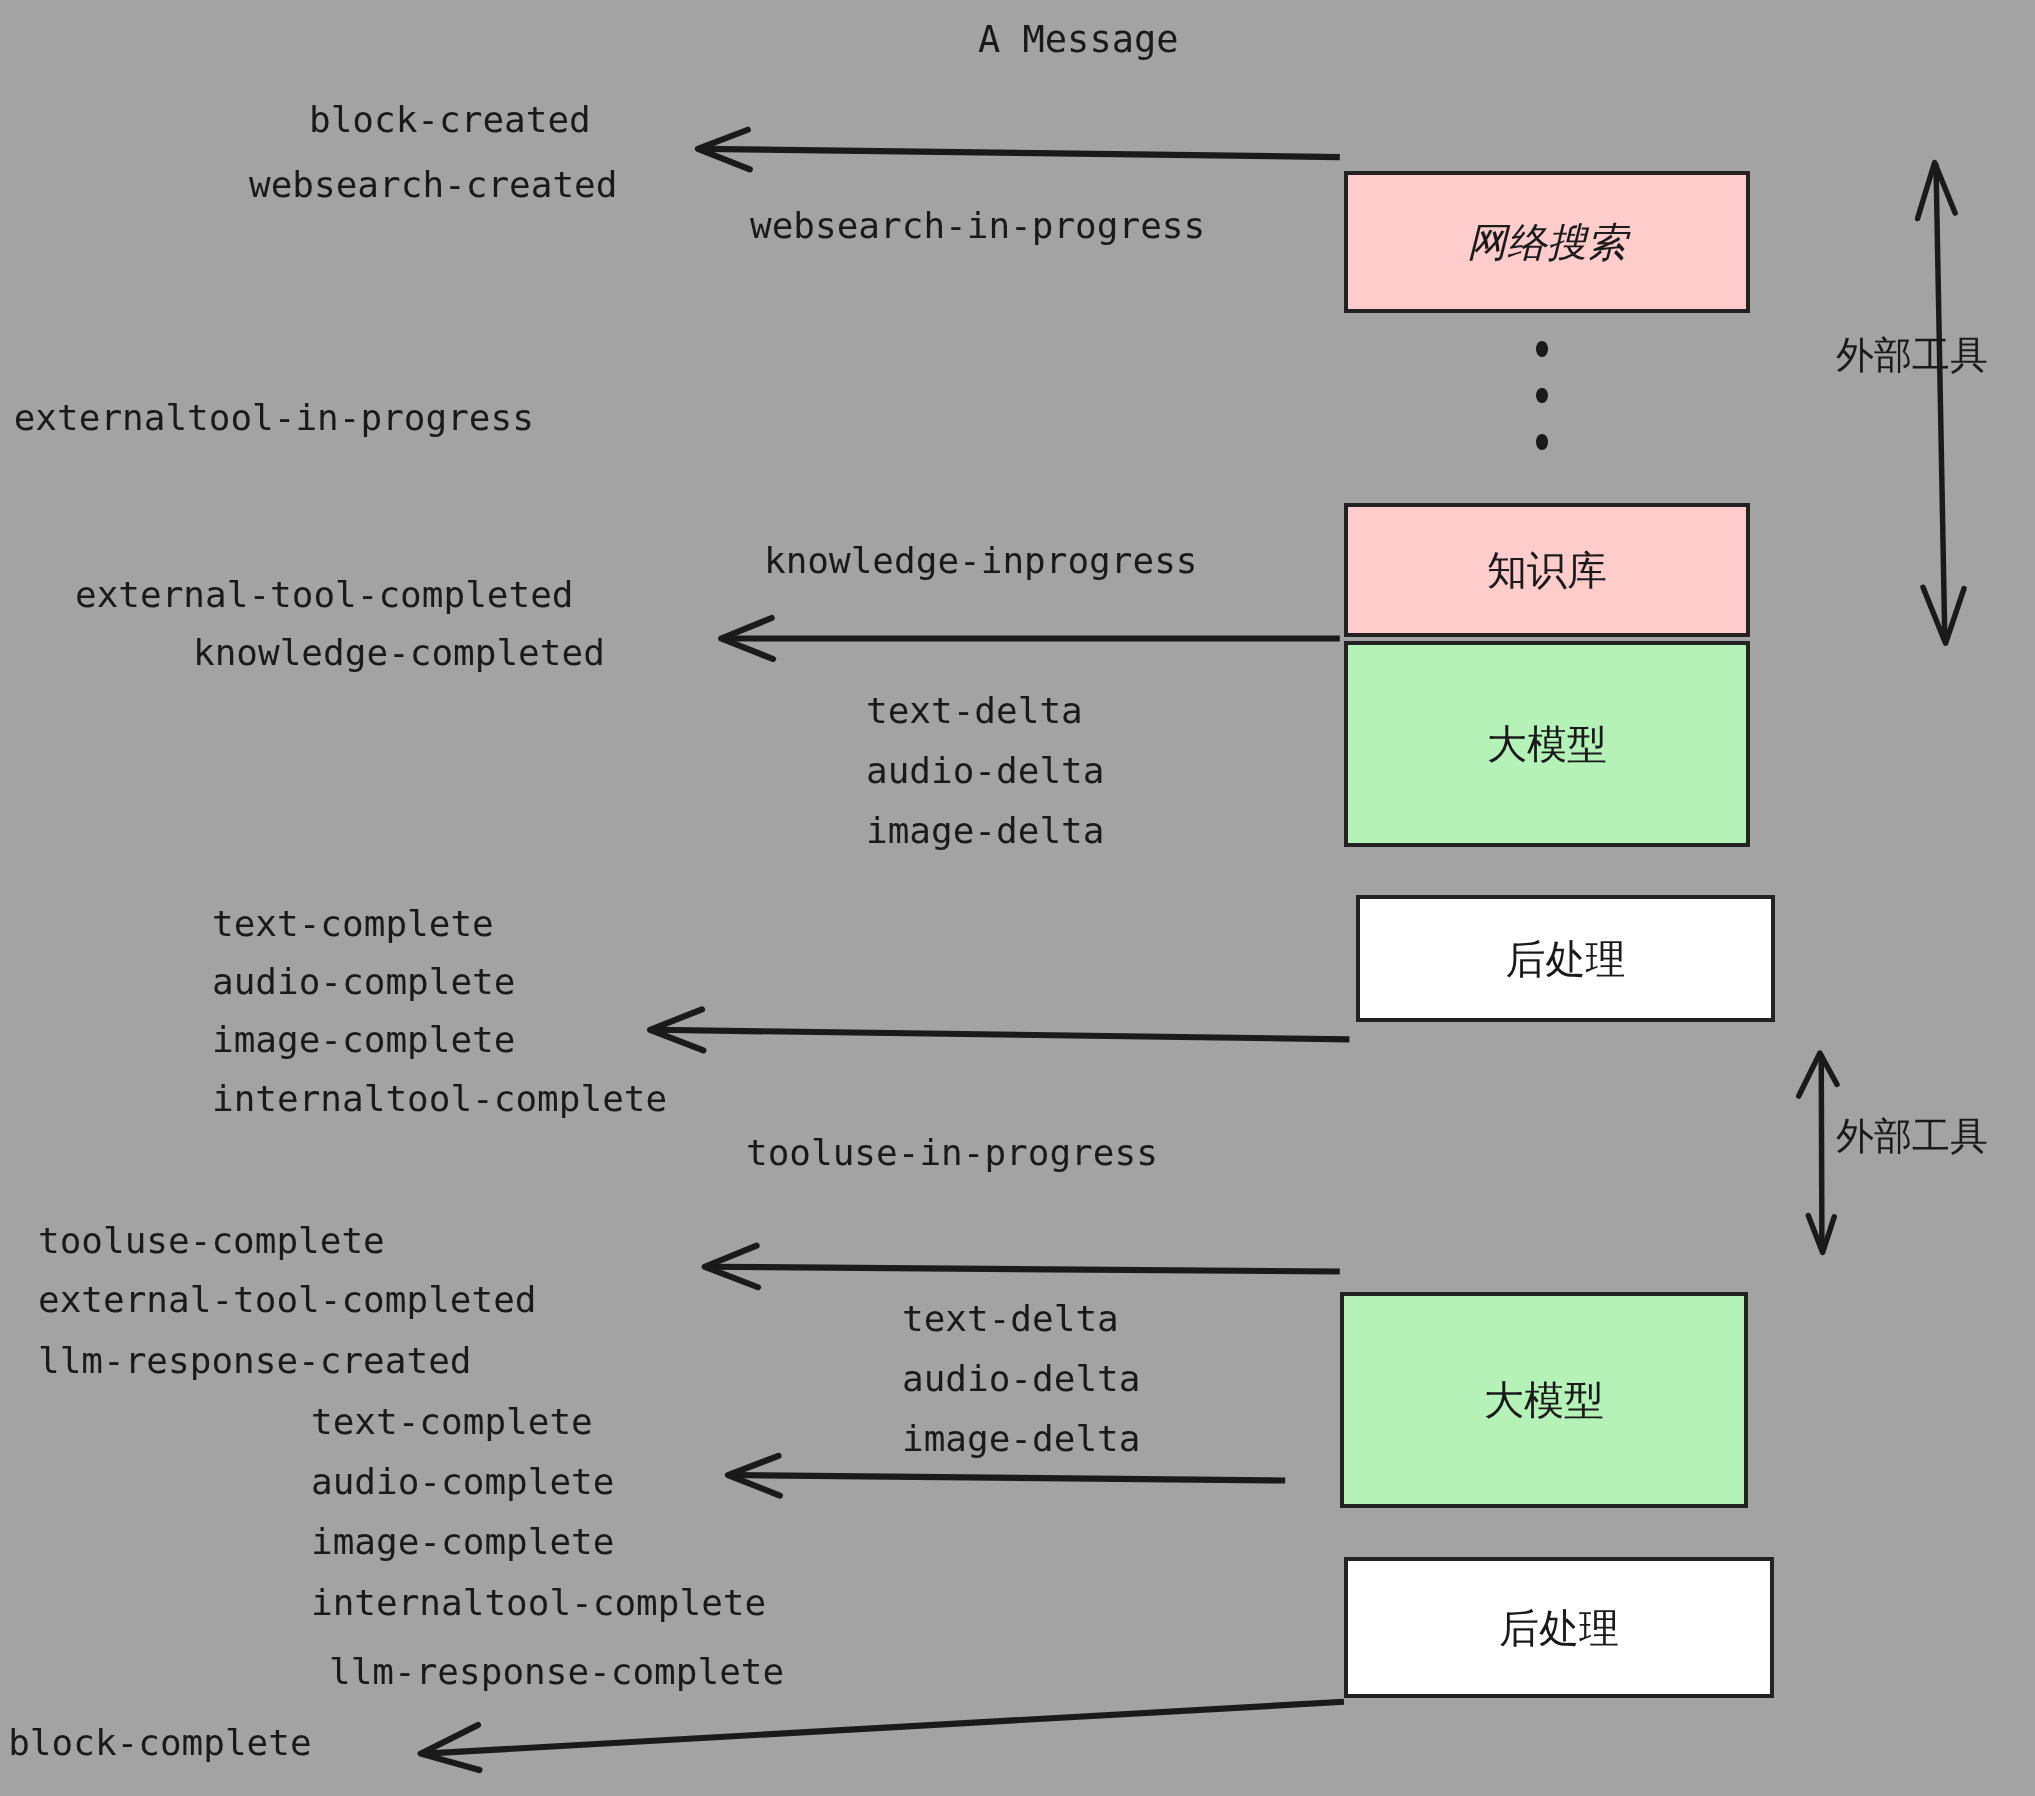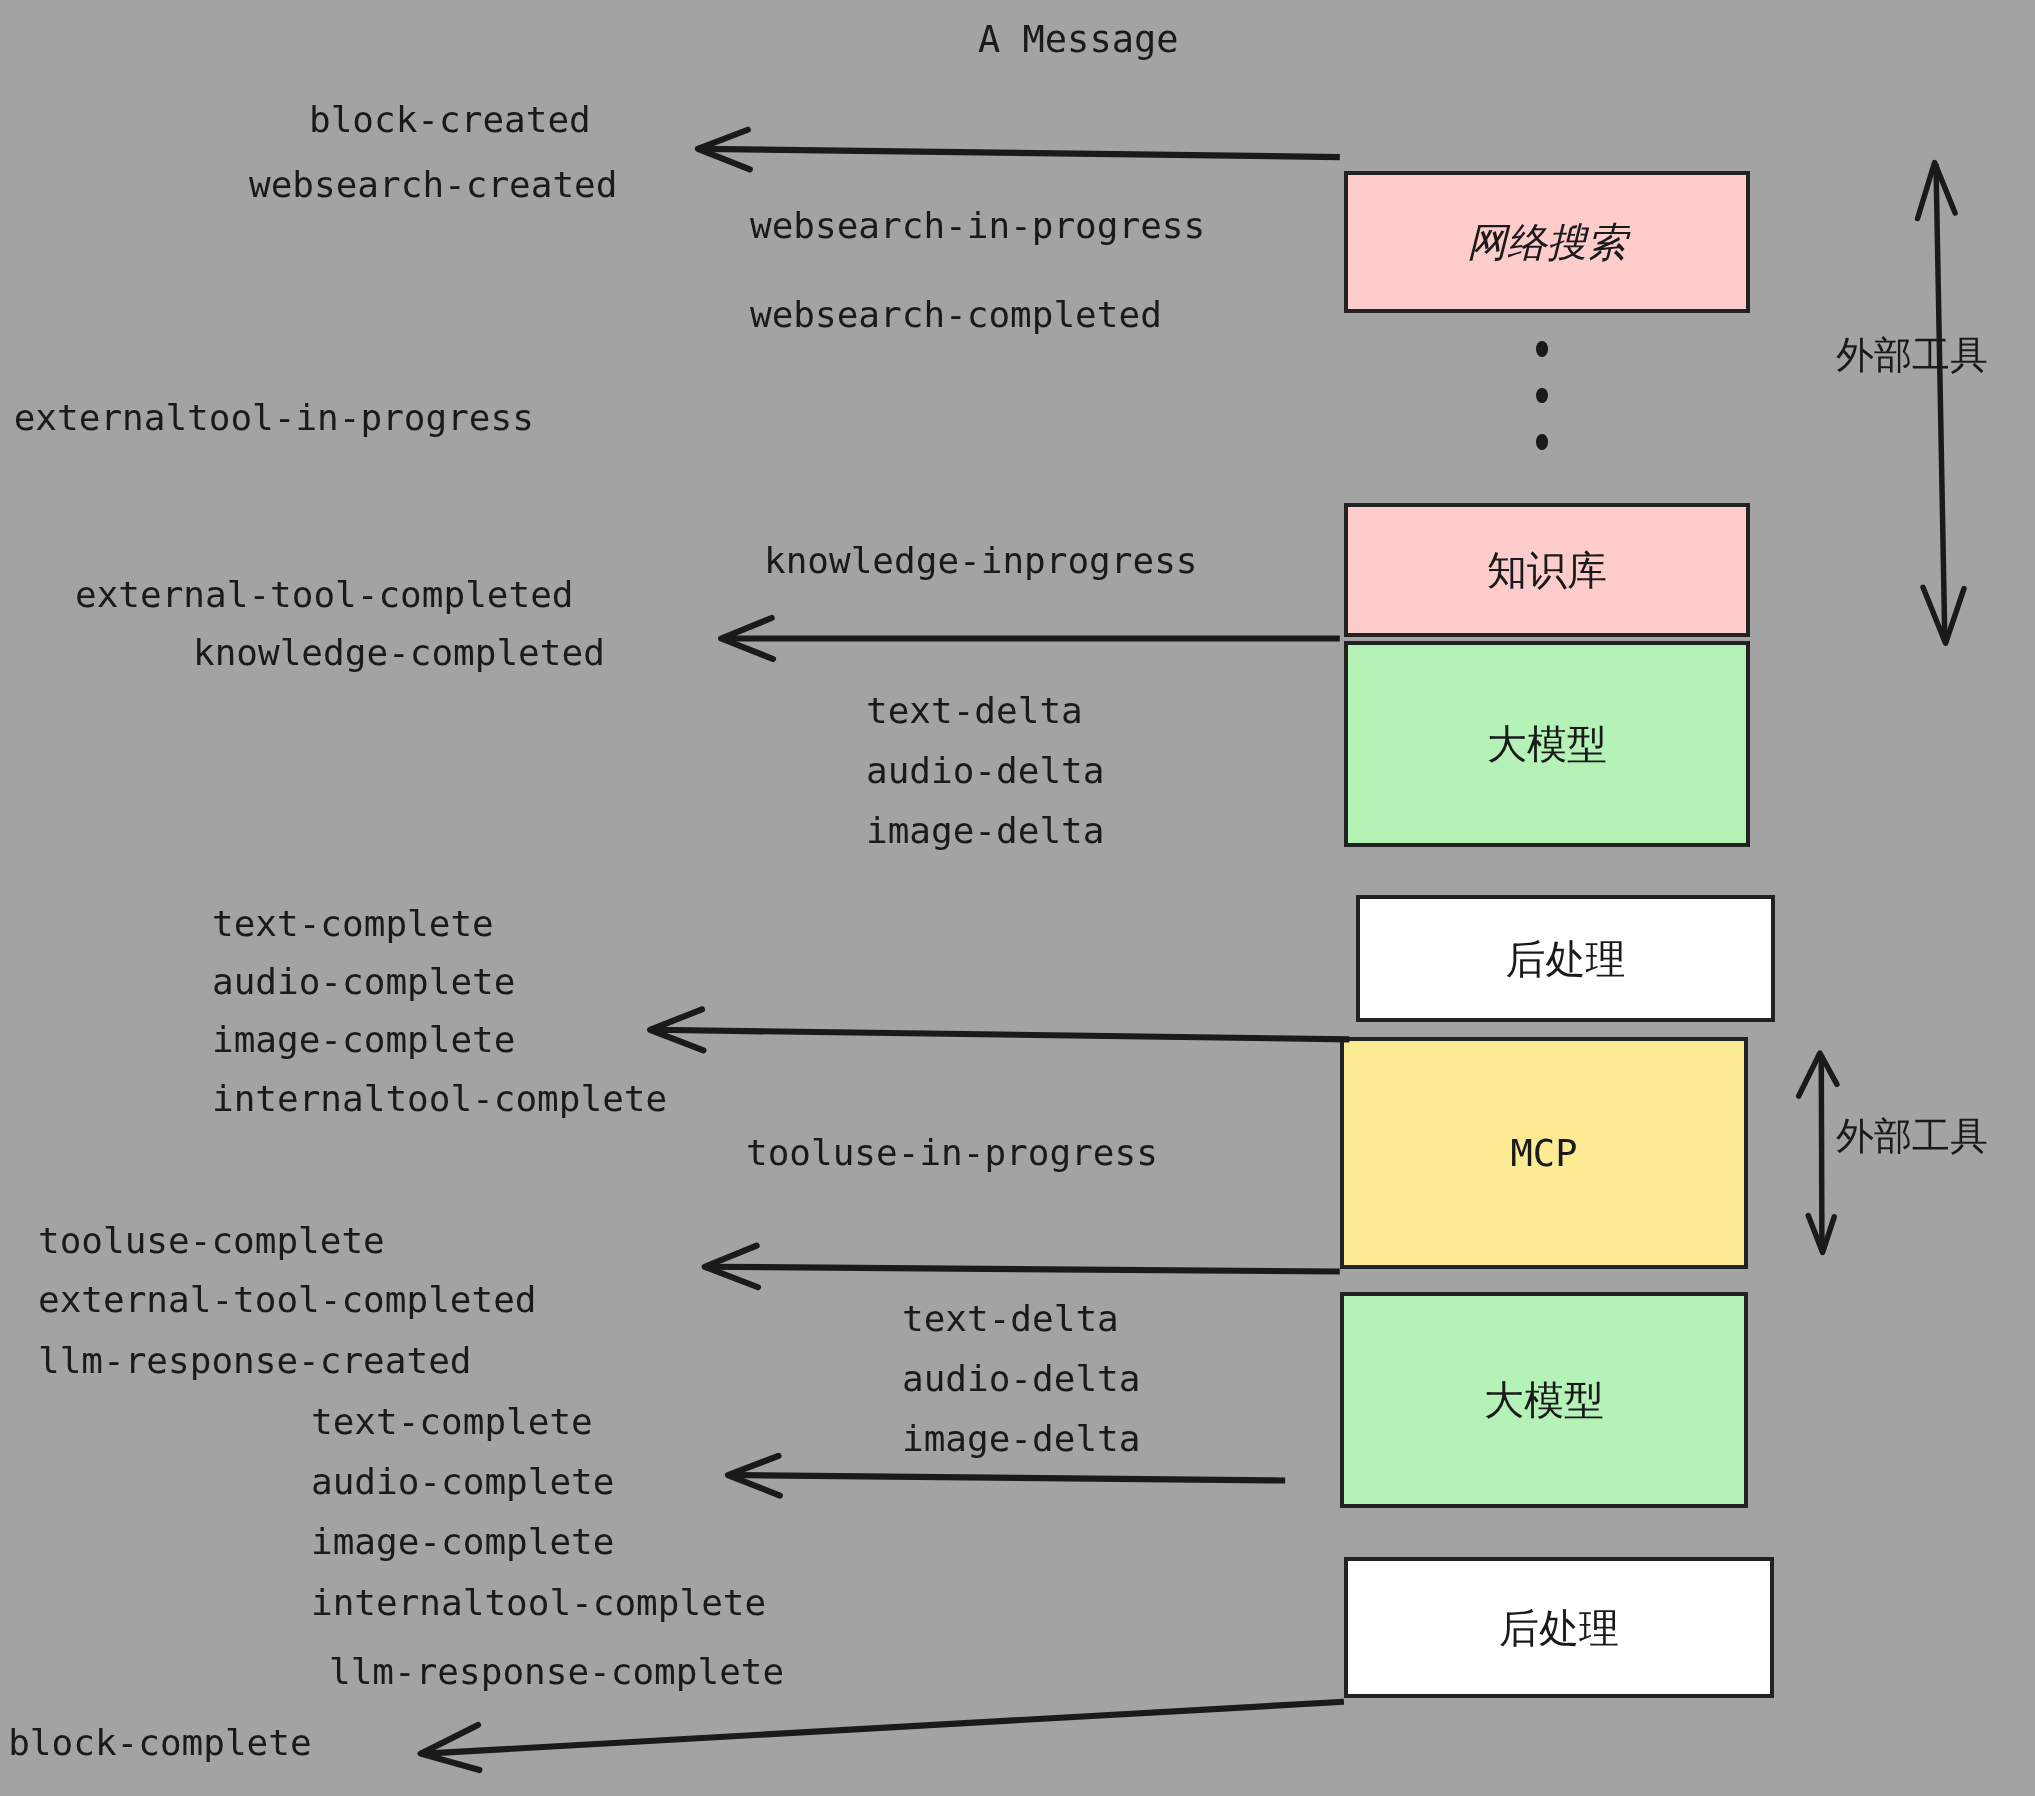--- a/index.html
+++ b/index.html
@@ -92,21 +92,20 @@
 </head>
 <body>
 
 <div id="canvas">
 
   <div class="title" style="left:978px; top:20.5px;">A Message</div>
 
   <div class="evt" style="left:309px;  top:102px;">block-created</div>
   <div class="evt" style="left:249px;  top:167px;">websearch-created</div>
   <div class="evt" style="left:750px; top:208px;">websearch-in-progress</div>
-  <div class="evt" style="left:750px; top:297px;">websearch-completed</div>
   <div class="evt" style="left:13.7px;   top:400px;">externaltool-in-progress</div>
 
   <div class="evt" style="left:764px; top:543px;">knowledge-inprogress</div>
   <div class="evt" style="left:75px;  top:577px;">external-tool-completed</div>
   <div class="evt" style="left:193px;  top:635px;">knowledge-completed</div>
 
   <div class="evt" style="left:866px; top:693px;">text-delta</div>
   <div class="evt" style="left:866px; top:753px;">audio-delta</div>
   <div class="evt" style="left:866px; top:813px;">image-delta</div>
 
@@ -140,23 +139,20 @@
   </div>
 
   <div class="node" style="left:1344px; top:641px;  width:406px; height:206px; background:#b5f2b8;">
     <span>大模型</span>
   </div>
 
   <div class="node" style="left:1356px; top:895px; width:419px; height:127px; background:#ffffff;">
     <span>后处理</span>
   </div>
 
-  <div class="node latin" style="left:1340px; top:1037px; width:408px; height:232px; background:#fceb92;">
-    <span>MCP</span>
-  </div>
 
   <div class="node" style="left:1340px; top:1292px; width:408px; height:216px; background:#b5f2b8;">
     <span>大模型</span>
   </div>
 
   <div class="node" style="left:1344px; top:1557px; width:430px; height:141px; background:#ffffff;">
     <span>后处理</span>
   </div>
 
   <div class="vdots" style="left:1535px; top:341px; width:13.7px; height:109px;">

